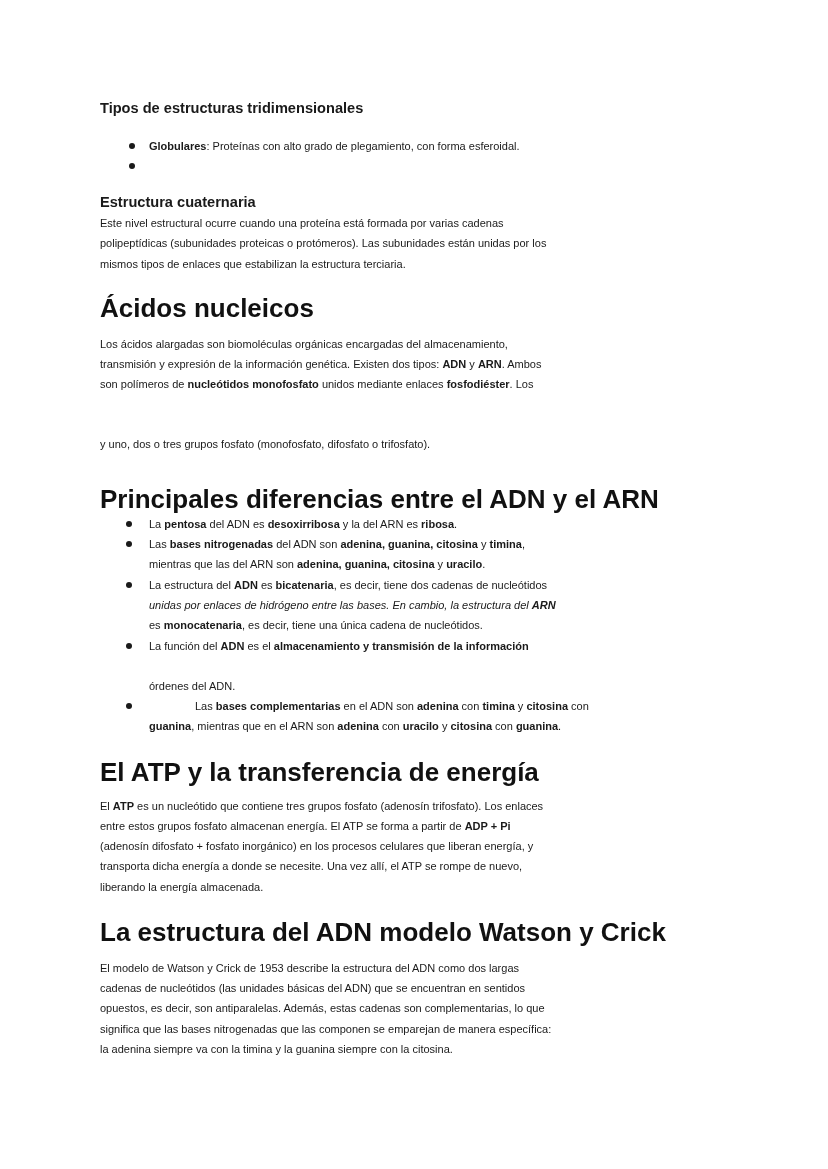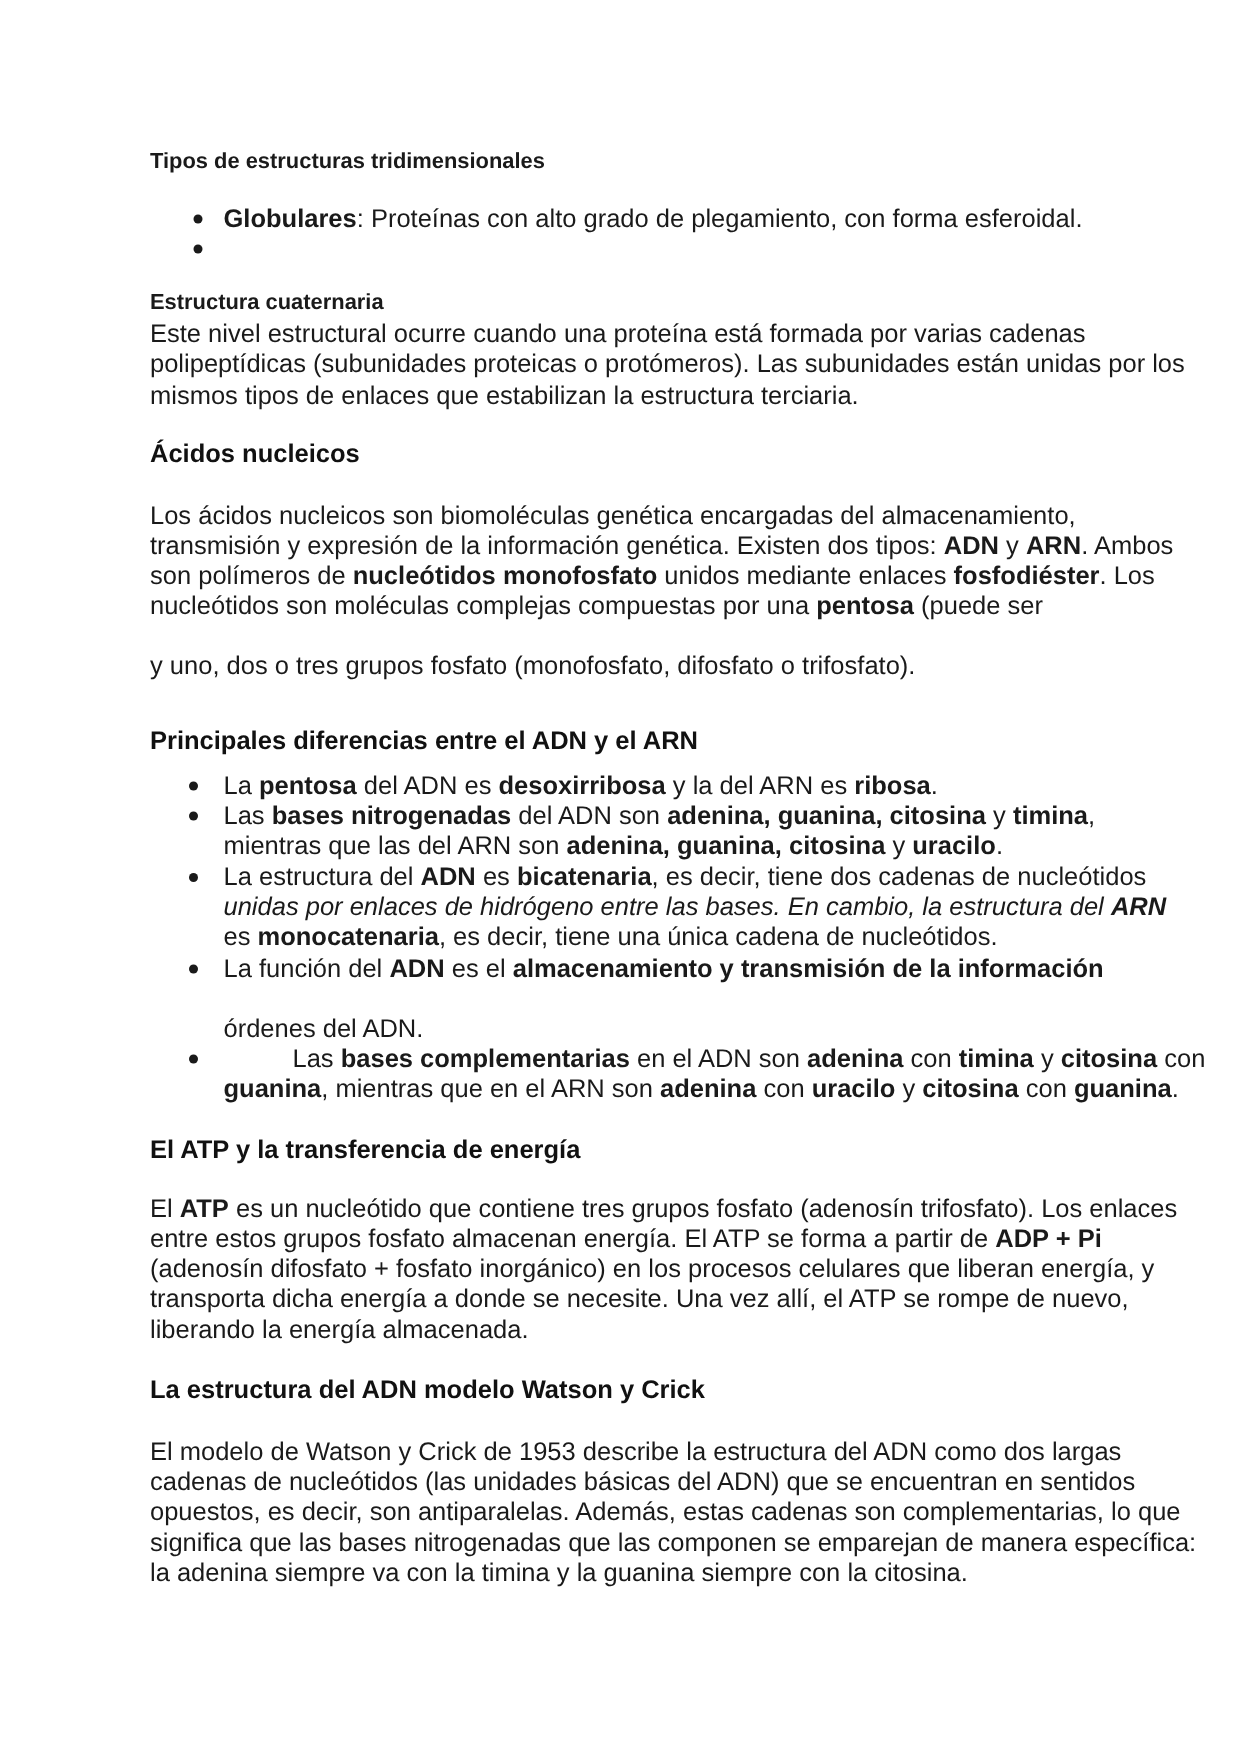--- a/index.html
+++ b/index.html
@@ -1,44 +1,43 @@
 <!DOCTYPE html>
 <html><head>
 <meta charset="utf-8">
 <style>
   html, body { margin: 0; padding: 0; background: #ffffff; }
   body { width: 828px; height: 1169px; position: relative; overflow: hidden;
          font-family: "Liberation Sans", sans-serif; color: #1a1a1a; }
   .page { position: absolute; left: 0; top: 0; width: 828px; height: 1169px; border-radius: 16px; }
-  .line { position: absolute; white-space: nowrap; font-size: 17px; line-height: 20px; }
+  .line { position: absolute; white-space: nowrap; font-size: 11px; line-height: 20px; }
   .h3 { position: absolute; font-weight: bold; font-size: 14.6px; white-space: nowrap; }
-  .h2 { position: absolute; font-weight: bold; font-size: 17px; white-space: nowrap; color: #111; }
+  .h2 { position: absolute; font-weight: bold; font-size: 26px; white-space: nowrap; color: #111; }
   .bullet { position: absolute; width: 6px; height: 6px; border-radius: 50%; background: #1a1a1a; }
   b { font-weight: bold; }
 </style>
 </head>
 <body>
 
 <div class="page">
 
   <div class="h3" style="left:100px;top:100px;">Tipos de estructuras tridimensionales</div>
   <span class="bullet" style="left:129px;top:143px;"></span>
   <div class="line" style="left:149px;top:136px;"><b>Globulares</b><span>: Proteínas con alto grado de plegamiento, con forma esferoidal.</span></div>
   <span class="bullet" style="left:129px;top:163px;"></span>
 
   <div class="h3" style="left:100px;top:194px;">Estructura cuaternaria</div>
   <div class="line" style="left:100px;top:213px;">Este nivel estructural ocurre cuando una proteína está formada por varias cadenas</div>
   <div class="line" style="left:100px;top:233px;">polipeptídicas (subunidades proteicas o protómeros). Las subunidades están unidas por los</div>
   <div class="line" style="left:100px;top:254px;">mismos tipos de enlaces que estabilizan la estructura terciaria.</div>
 
   <div class="h2" style="left:100px;top:293px;">Ácidos nucleicos</div>
-  <div class="line" style="left:100px;top:334px;">Los ácidos nucleicos son biomoléculas genética encargadas del almacenamiento,</div>
+  <div class="line" style="left:100px;top:334px;">Los ácidos alargadas son biomoléculas orgánicas encargadas del almacenamiento,</div>
   <div class="line" style="left:100px;top:354px;"><span>transmisión y expresión de la información genética. Existen dos tipos: </span><b>ADN</b><span> y </span><b>ARN</b><span>. Ambos</span></div>
   <div class="line" style="left:100px;top:374px;"><span>son polímeros de </span><b>nucleótidos monofosfato</b><span> unidos mediante enlaces </span><b>fosfodiéster</b><span>. Los</span></div>
-  <div class="line" style="left:100px;top:394px;"><span>nucleótidos son moléculas complejas compuestas por una </span><b>pentosa</b><span> (puede ser</span></div>
   <div class="line" style="left:100px;top:434px;">y uno, dos o tres grupos fosfato (monofosfato, difosfato o trifosfato).</div>
 
   <div class="h2" style="left:100px;top:484px;">Principales diferencias entre el ADN y el ARN</div>
 
   <span class="bullet" style="left:126px;top:521px;"></span>
   <div class="line" style="left:149px;top:514px;"><span>La </span><b>pentosa</b><span> del ADN es </span><b>desoxirribosa</b><span> y la del ARN es </span><b>ribosa</b><span>.</span></div>
 
   <span class="bullet" style="left:126px;top:541px;"></span>
   <div class="line" style="left:149px;top:534px;"><span>Las </span><b>bases nitrogenadas</b><span> del ADN son </span><b>adenina, guanina, citosina</b><span> y </span><b>timina</b><span>,</span></div>
   <div class="line" style="left:149px;top:554px;"><span>mientras que las del ARN son </span><b>adenina, guanina, citosina</b><span> y </span><b>uracilo</b><span>.</span></div>

